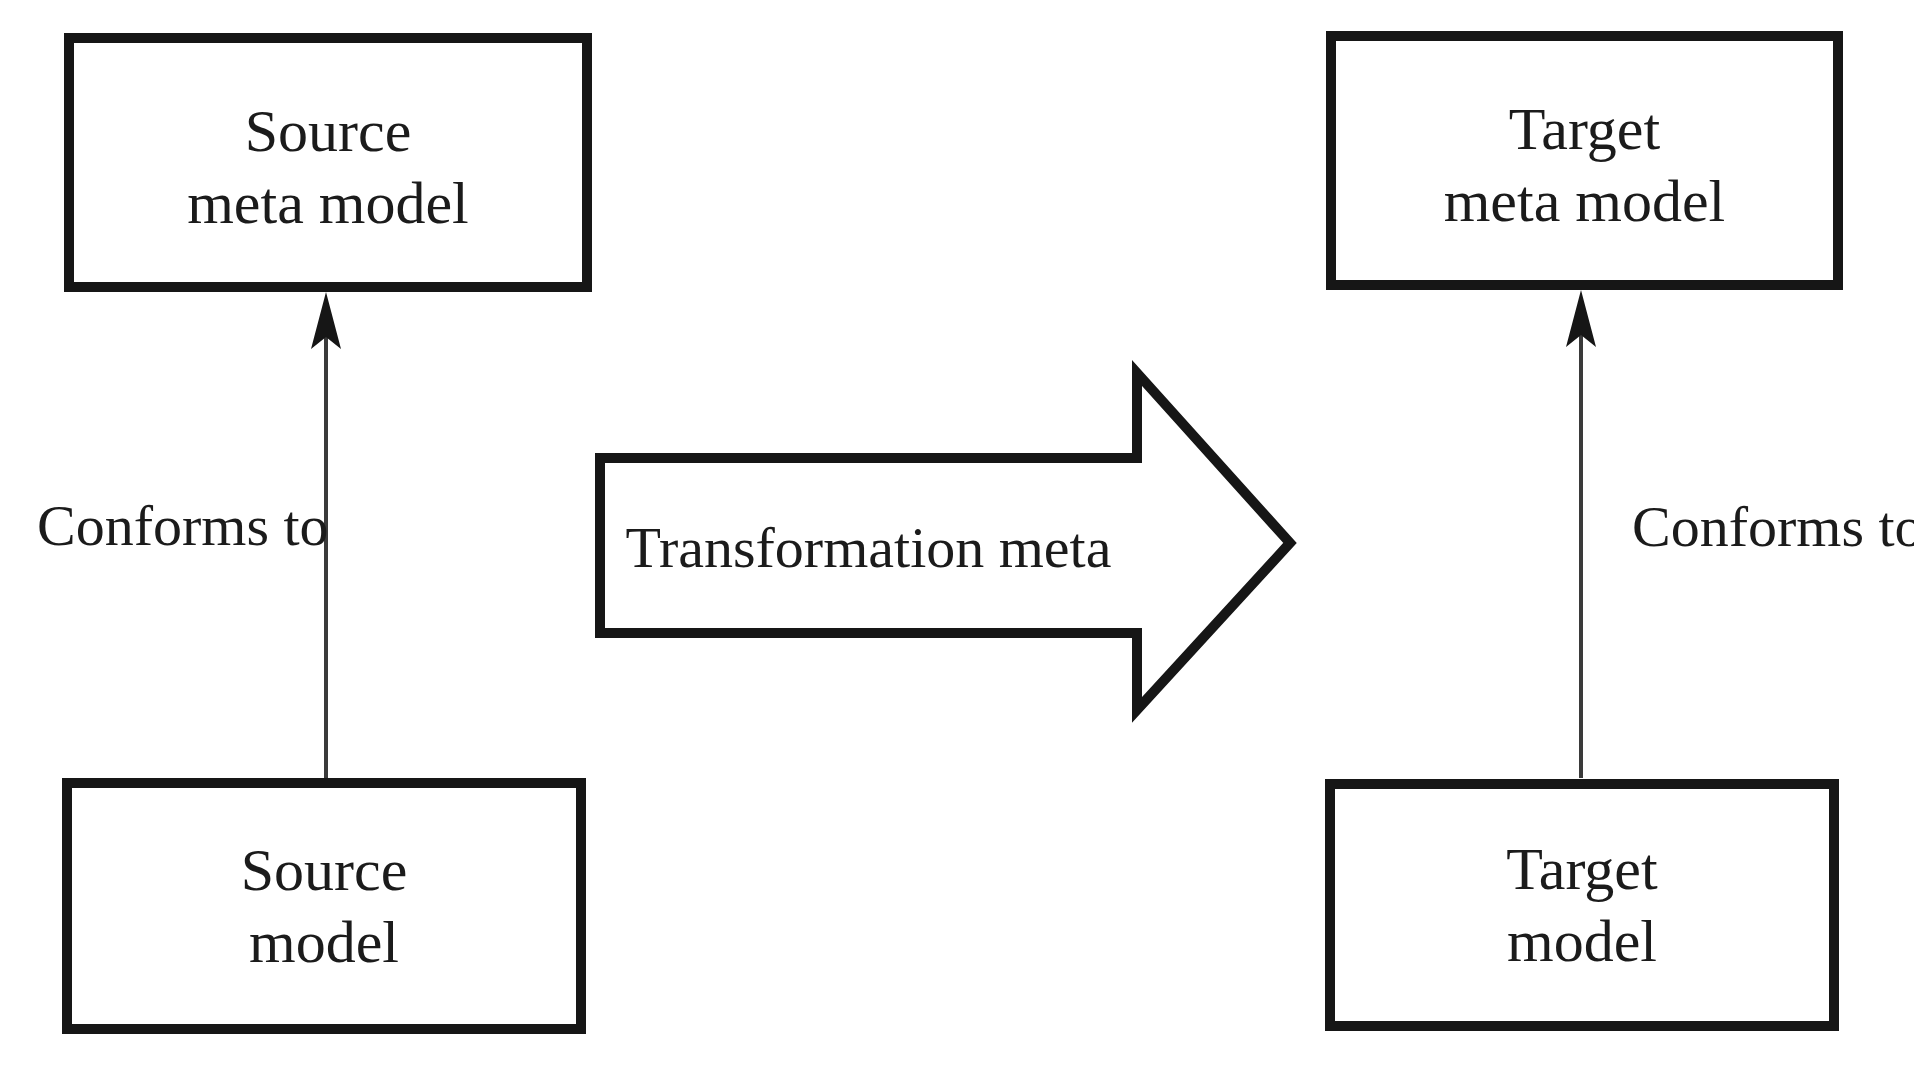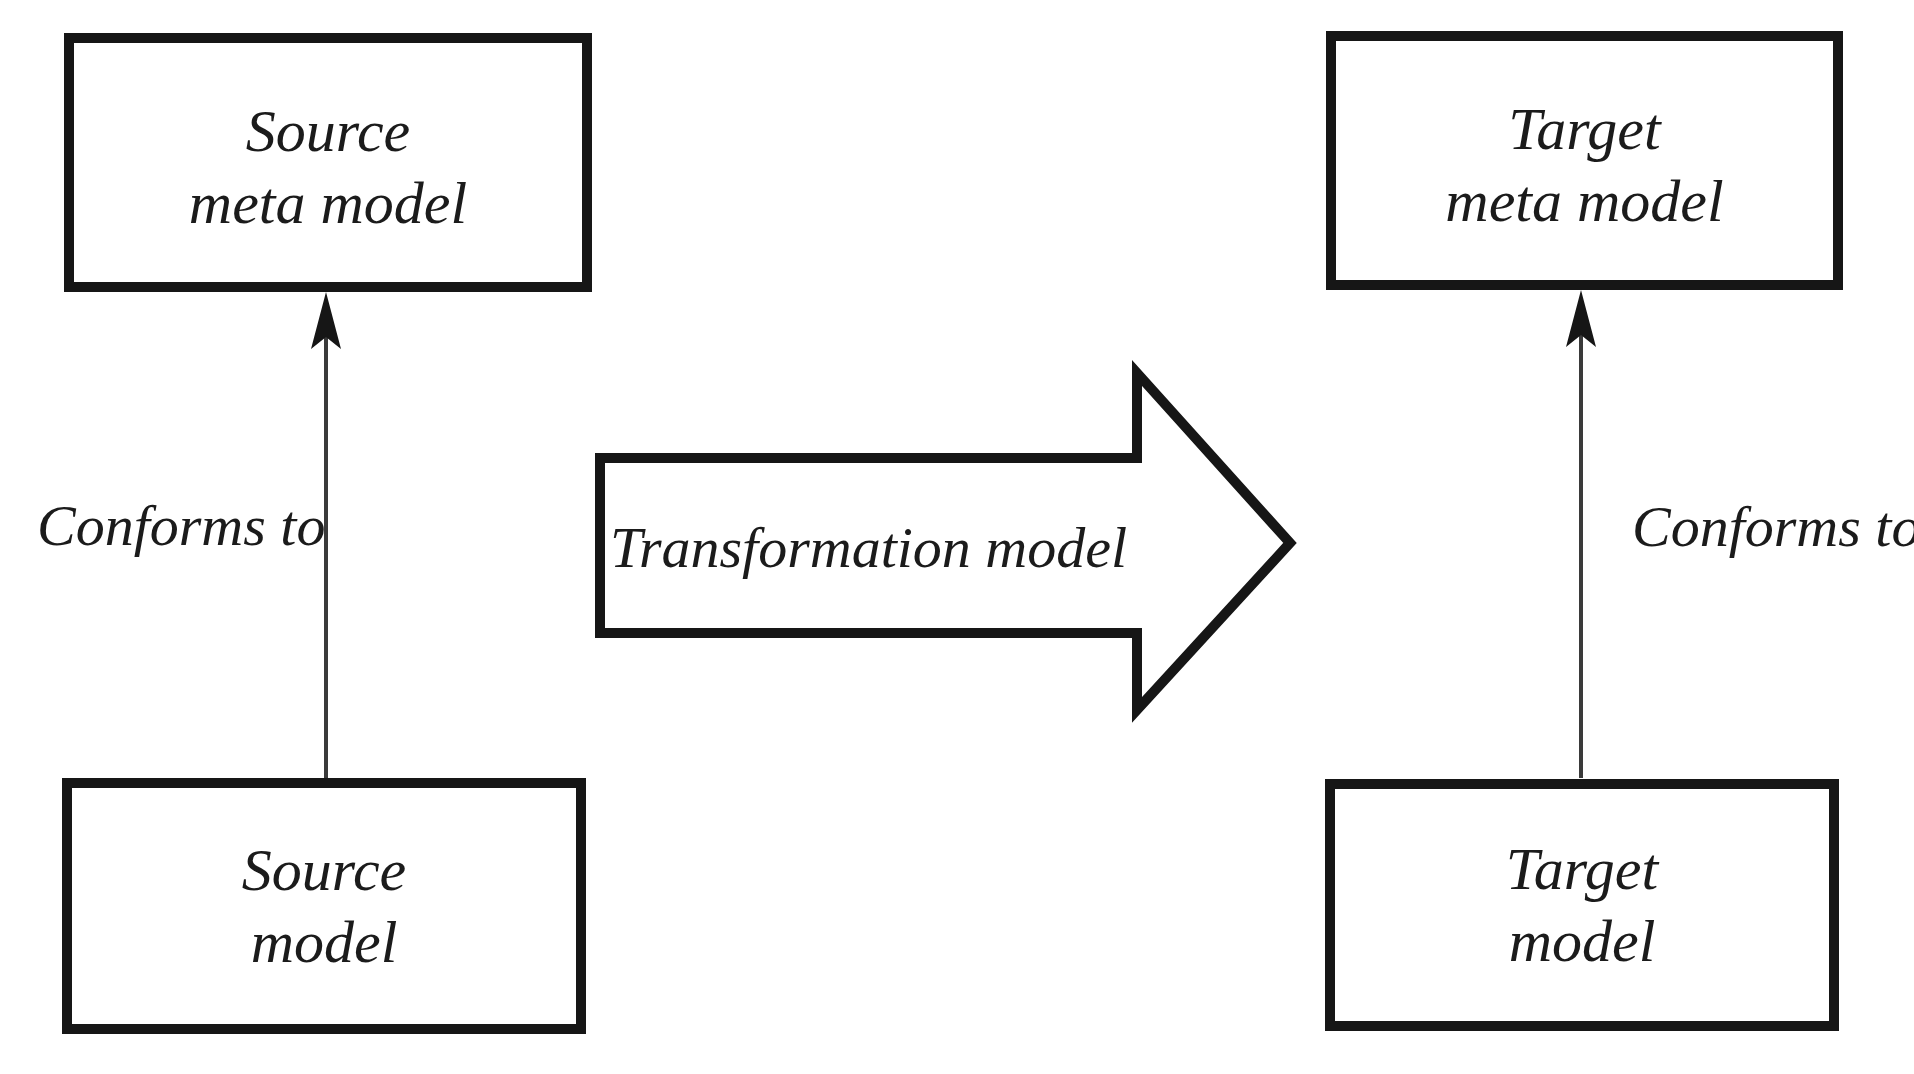--- a/index.html
+++ b/index.html
@@ -10,21 +10,20 @@
   }
   html,body{margin:0;padding:0;background:var(--bg);}
   .canvas{
     position:relative;
     width:1914px;
     height:1074px;
     background:var(--bg);
     font-family:"Liberation Serif","DejaVu Serif",serif;
     color:var(--text);
     overflow:hidden;
-    font-style:italic;
   }
   .connectors{
     position:absolute;
     left:0;top:0;width:1914px;height:1074px;
     display:block;
   }
   .connectors line{
     stroke:var(--connector);
     stroke-width:4;
   }
@@ -109,15 +108,15 @@
 
   <div class="node node-target-model">
     <span>Target</span>
     <span>model</span>
   </div>
 
   <div class="edge-label edge-label-left">Conforms to</div>
 
   <div class="edge-label edge-label-right">Conforms to</div>
 
-  <div class="arrow-label">Transformation model</div>
+  <div class="arrow-label">Transformation meta</div>
 
 </div>
 
 </body></html>

